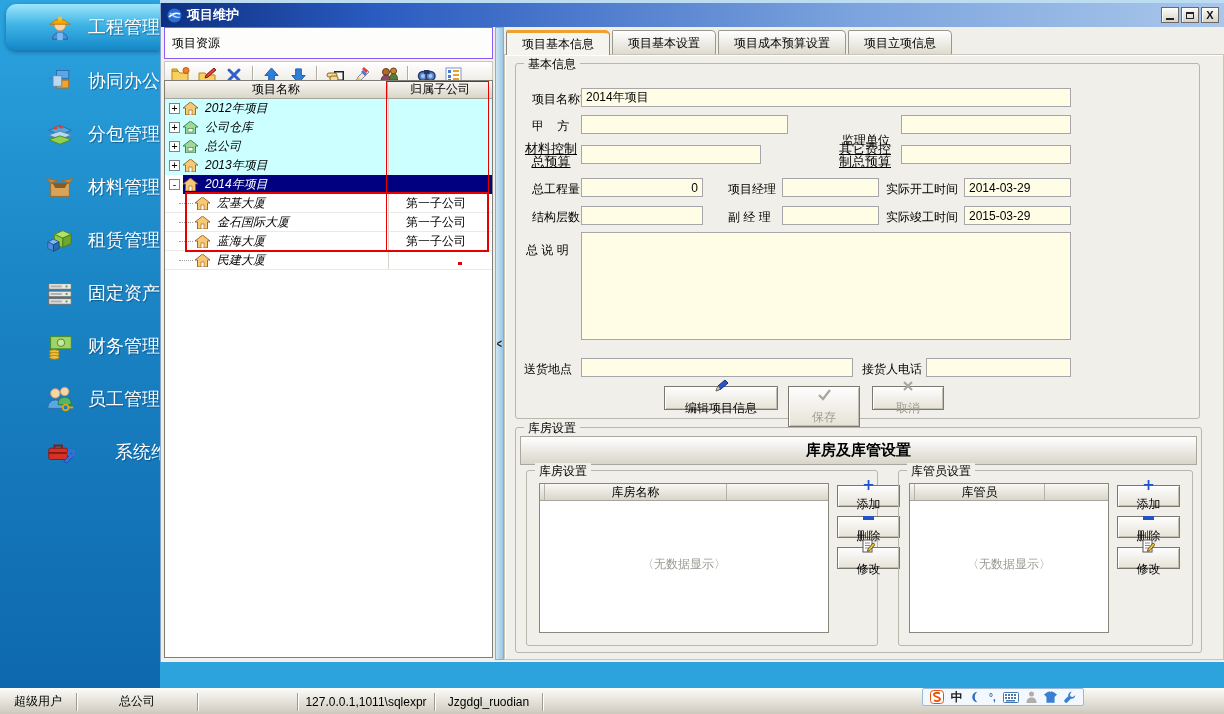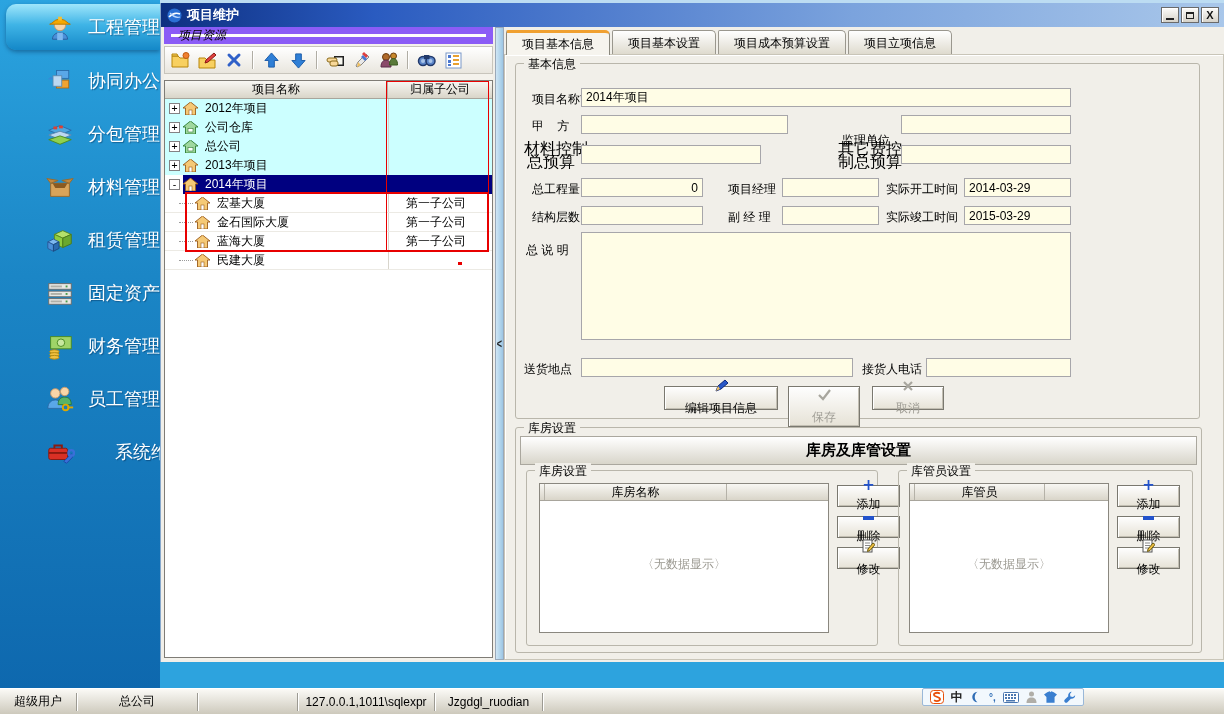--- a/index.html
+++ b/index.html
@@ -27,21 +27,21 @@
   .titlebar .t-text { color:#fff; font-weight:bold; font-size:13px; }
   .t-controls { margin-left:auto; display:flex; gap:2px; }
   .wbtn { width:18px; height:16px; background:linear-gradient(180deg,#fdfcfa,#d6d2c8); border:1px solid #6a6a6a;
     box-shadow:inset 1px 1px 0 #fff; display:flex; align-items:center; justify-content:center; cursor:pointer; }
   .wbtn .mn { width:8px; height:2px; background:#222; margin-top:8px; }
   .wbtn .mx { width:8px; height:7px; border:1px solid #222; border-top:2px solid #222; }
   .wbtn .cl { font-size:11px; font-weight:bold; color:#111; line-height:10px; }
 
   
   .treepanel { position:absolute; left:3px; top:24px; width:329px; height:633px; background:#f4f2ec; }
-  .tp-menu { height:17px; border:7px solid #8b5cf6; background:#fdfdfb; display:flex; align-items:center; padding-left:7px;font-style:italic; }
+  .tp-menu { height:32px; border:1px solid #8b5cf6; background:#fdfdfb; display:flex; align-items:center; padding-left:7px; }
   .tp-toolbar { height:28px; margin-top:2px; border:1px solid #c8c5bc; background:linear-gradient(180deg,#ffffff,#e9e6de);
     display:flex; align-items:center; padding:0 4px; gap:5px; }
   .tbtn { width:22px; height:22px; display:flex; align-items:center; justify-content:center; cursor:pointer; border-radius:2px; }
   .tsep { width:1px; height:18px; background:#b0ada4; box-shadow:1px 0 0 #fff; margin:0 2px; }
   .tp-grid { position:absolute; left:0; top:53px; width:329px; bottom:2px; border:1px solid #7f7c76; background:#fff; overflow:hidden; }
   .tp-header { height:18px; display:flex; background:linear-gradient(180deg,#f8f7f3,#d9d5c9); border-bottom:1px solid #a8a59c; }
   .tp-h { display:flex; align-items:center; justify-content:center; font-size:12px; }
   .tp-h1 { flex:1; border-right:1px solid #b5b2a8; }
   .tp-h2 { width:104px; }
   .trow { height:19px; display:flex; align-items:center; font-size:12px; position:relative; }
@@ -50,21 +50,21 @@
   .trow.cyan { background:#ccffff; }
   .trow.white { border-bottom:1px solid #eceae4; }
   .trow .gutter { width:4px; flex:none; }
   .exp { width:11px; height:11px; flex:none; border:1px solid #848284; background:#fff; font-size:10px; line-height:9px;
     text-align:center; color:#000; margin-right:3px; font-family:"DejaVu Sans Mono",monospace; }
   .exp:empty { visibility:hidden; }
   .hicon { width:15px; height:13px; flex:none; margin-right:4px; display:flex; }
   .dotlead { width:14px; flex:none; border-bottom:1px dotted #9a9a9a; height:1px; margin:0 2px 0 14px; }
   .trow.selected .sel-span { background:#000080; color:#fff; }
   .trow.selected .cell-co { background:#000080; border-left-color:#000080; }
-  .rname { white-space:nowrap; padding:2px 3px; }
+  .rname { white-space:nowrap; padding:2px 3px;font-style:italic; }
   
   .red-box { position:absolute; border:2px solid #e80000; pointer-events:none; }
   .red-box.thin { border-width:1px; }
   .red-dot { position:absolute; width:4px; height:3px; background:#e80000; pointer-events:none; }
 
   
   .splitter { position:absolute; left:334px; top:24px; width:9px; height:633px;
     background:linear-gradient(90deg,#cfe6f5,#9cc6e4); border:1px solid #9aa8b8; display:flex; align-items:center; justify-content:center; }
   .splitter .chev { font-size:9px; font-weight:bold; color:#222; transform:scaleY(1.4); cursor:pointer; }
 
@@ -73,21 +73,21 @@
   .rtab { padding:0 15px; display:flex; align-items:center; font-size:12px; cursor:pointer;
     background:linear-gradient(180deg,#ffffff,#ddd9cc); border:1px solid #9a978e; border-bottom:none; border-radius:2px 5px 0 0; }
   .rtab.active { background:#f6f4ee; border-color:#8a887e; border-top:3px solid #f0a030; font-weight:normal; position:relative; z-index:2; }
   .rbody { position:absolute; left:343px; top:51px; width:720px; height:606px; background:#f1efe9;
     border:1px solid #c9c5b8; box-shadow:inset 1px 1px 0 #fff; }
 
   .fs { position:absolute; border:1px solid #b9b6ab; border-radius:3px; }
   .fs-legend { position:absolute; top:-8px; left:8px; background:#f1efe9; padding:0 4px; font-size:12px; white-space:nowrap; }
 
   .lbl { position:absolute; font-size:12px; white-space:pre; }
-  .lbl2 { position:absolute; font-size:16px; text-align:center; line-height:13px; white-space:pre; }
+  .lbl2 { position:absolute; font-size:13px; text-align:center; line-height:13px; white-space:pre;text-decoration:underline; }
   .inp { position:absolute; height:19px; background:#fffde6; border:1px solid #a7a6aa; font-family:"Liberation Sans","DejaVu Sans",sans-serif;
     font-size:12px; padding:0 4px; color:#000; }
   .tarea { position:absolute; background:#fffde6; border:1px solid #a7a6aa; }
 
   .btn3d { position:absolute; background:linear-gradient(180deg,#fefefe,#e6e2d6); border:1px solid #7a786f;
     box-shadow:inset 1px 1px 0 #fff, inset -1px -1px 0 #c2beb2; display:flex; align-items:center; justify-content:center;
     gap:5px; font-size:12px; cursor:pointer;flex-direction:column; }
   .btn3d.disabled { color:#a09e96; cursor:default; }
   .plusico { color:#2353cc; font-weight:bold; font-size:15px; line-height:12px; font-family:"DejaVu Sans",sans-serif; }
 

